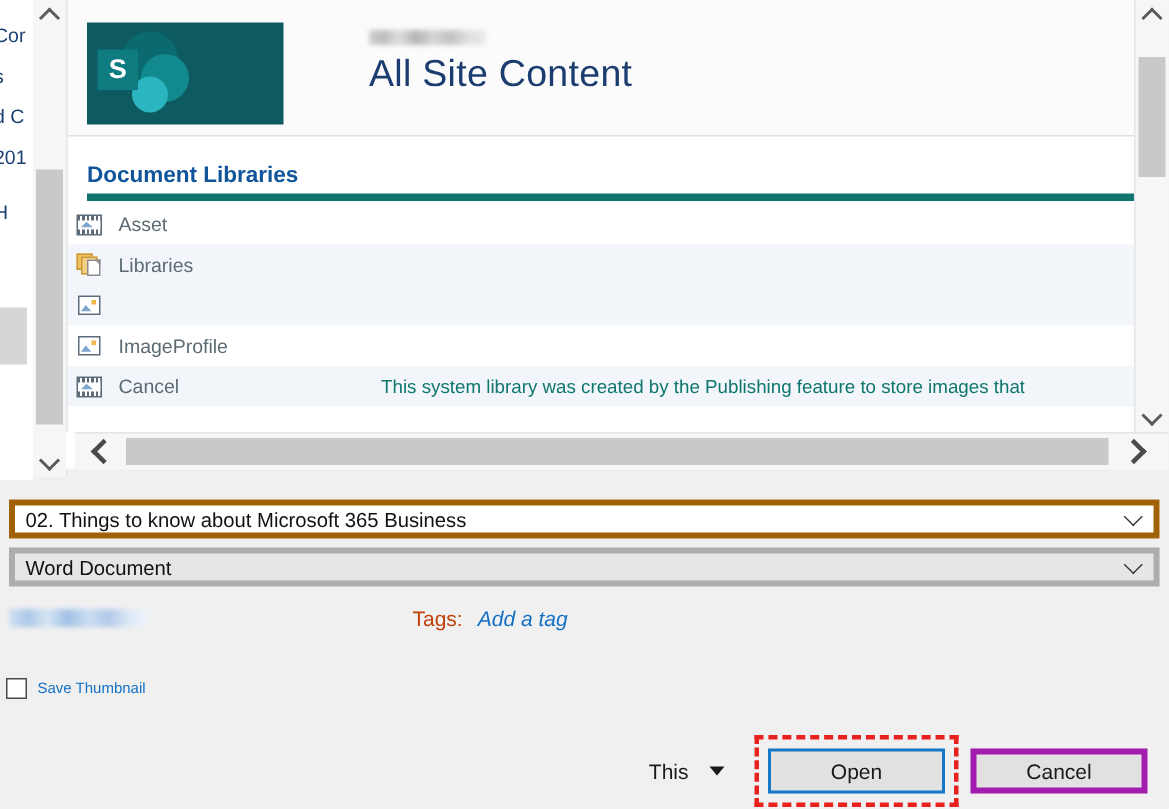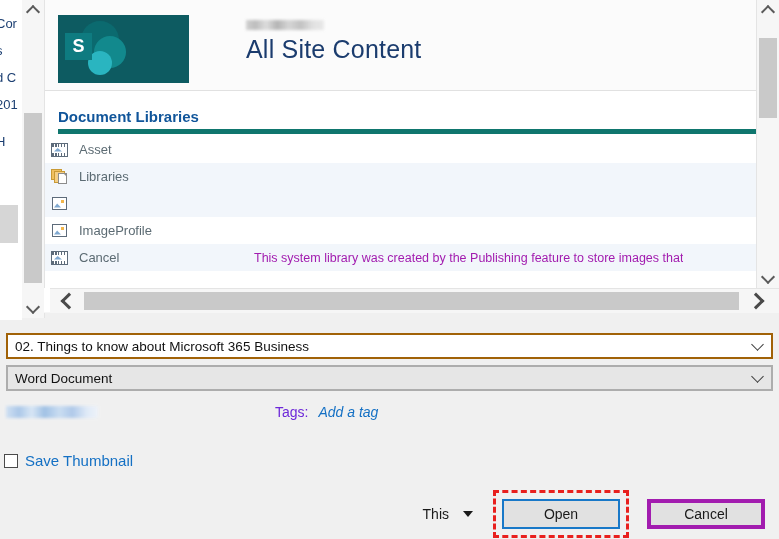--- a/index.html
+++ b/index.html
@@ -237,21 +237,21 @@
   }
   .lib-name {
     font-size: 13px;
     color: #5c6b73;
     white-space: nowrap;
     width: 175px;
     flex: 0 0 175px;
   }
   .lib-desc {
     font-size: 12.5px;
-    color: #a21caf;
+    color: #0f766e;
     line-height: 14px;
     white-space: nowrap;
     overflow: hidden;
   }
 
   
   .vscroll-right {
     position: absolute; right: 0; top: 0;
     width: 22px; height: 288px;
     background: #f6f6f6;
@@ -309,21 +309,21 @@
   
   .form-area {
     position: absolute; left: 0; top: 312px;
     width: 779px; height: 227px;
     background: #f0f0f0;
   }
   .combo {
     position: absolute; left: 6px;
     width: 767px; height: 26px;
     box-sizing: border-box;
-    border: 2px solid #a16207;
+    border: 4px solid #a16207;
     display: flex; align-items: center;
     font-size: 13.5px;
     color: #111111;
     padding-left: 7px;
   }
   .combo.filename { top: 21px; background: #ffffff; }
   .combo.filetype { top: 53px; background: #e6e6e6; border-color: #adadad; }
   .combo .caret {
     position: absolute; right: 9px; top: 50%;
     margin-top: -3px;
@@ -338,34 +338,34 @@
     width: 92px; height: 12px;
     background: linear-gradient(90deg,#cfe0f3 0%,#a8c6e8 14%,#d7e6f6 28%,#9dbfe4 42%,#c8dcf2 58%,#adc8e9 72%,#dfeaf8 88%,#eef3fa 100%);
     filter: blur(1.8px);
     opacity: .95;
   }
   .tags-row {
     position: absolute; left: 275px; top: 92px;
     display: flex; align-items: baseline; gap: 10px;
     font-size: 14px;
   }
-  .tags-label { color: #6d28d9; }
+  .tags-label { color: #c2410c; }
   .tags-link { color: #1470c4; font-style: italic; }
 
   .thumb-row {
     position: absolute; left: 4px; top: 140px;
     display: flex; align-items: center; gap: 7px;
   }
   .cbox {
     width: 14px; height: 14px;
     border: 1px solid #4a4a4a;
     background: #ffffff;
     box-sizing: border-box;
   }
-  .thumb-label { font-size: 15px; color: #1470c4; }
+  .thumb-label { font-size: 10px; color: #1470c4; }
 
   
   .btn-row {
     position: absolute; right: 14px; top: 178px;
     display: flex; align-items: center;
   }
   .tools-btn {
     display: flex; align-items: center; gap: 14px;
     font-size: 14px; color: #1a1a1a;
     margin-right: 18px;
@@ -374,21 +374,21 @@
   .tools-caret {
     width: 0; height: 0;
     border-left: 5px solid transparent;
     border-right: 5px solid transparent;
     border-top: 6px solid #1a1a1a;
   }
   .open-wrap {
     position: relative;
     padding: 6px;
     border: 3px dashed #e8201e;
-    margin-right: 18px;
+    margin-right: 8px;
   }
   .btn {
     width: 118px; height: 30px;
     box-sizing: border-box;
     display: flex; align-items: center; justify-content: center;
     font-size: 14px; color: #1a1a1a;
     background: #e1e1e1;
     border: 4px solid #a21caf;
   }
   .btn.primary {

